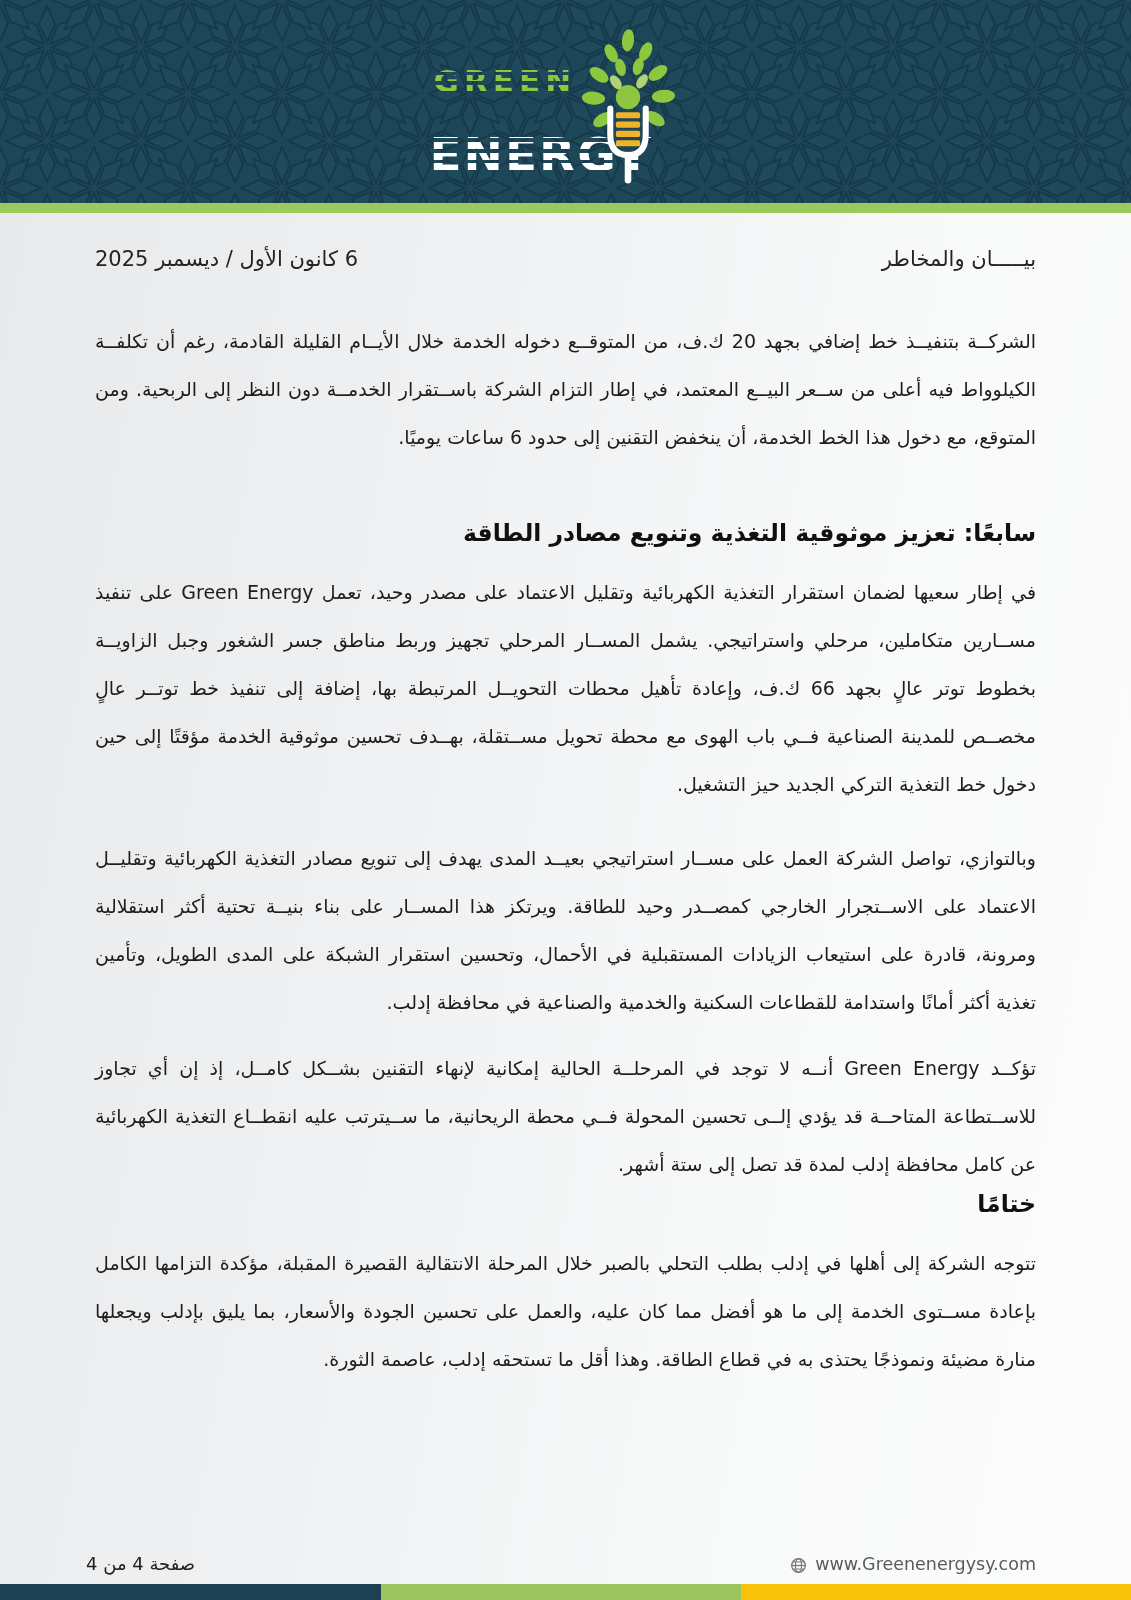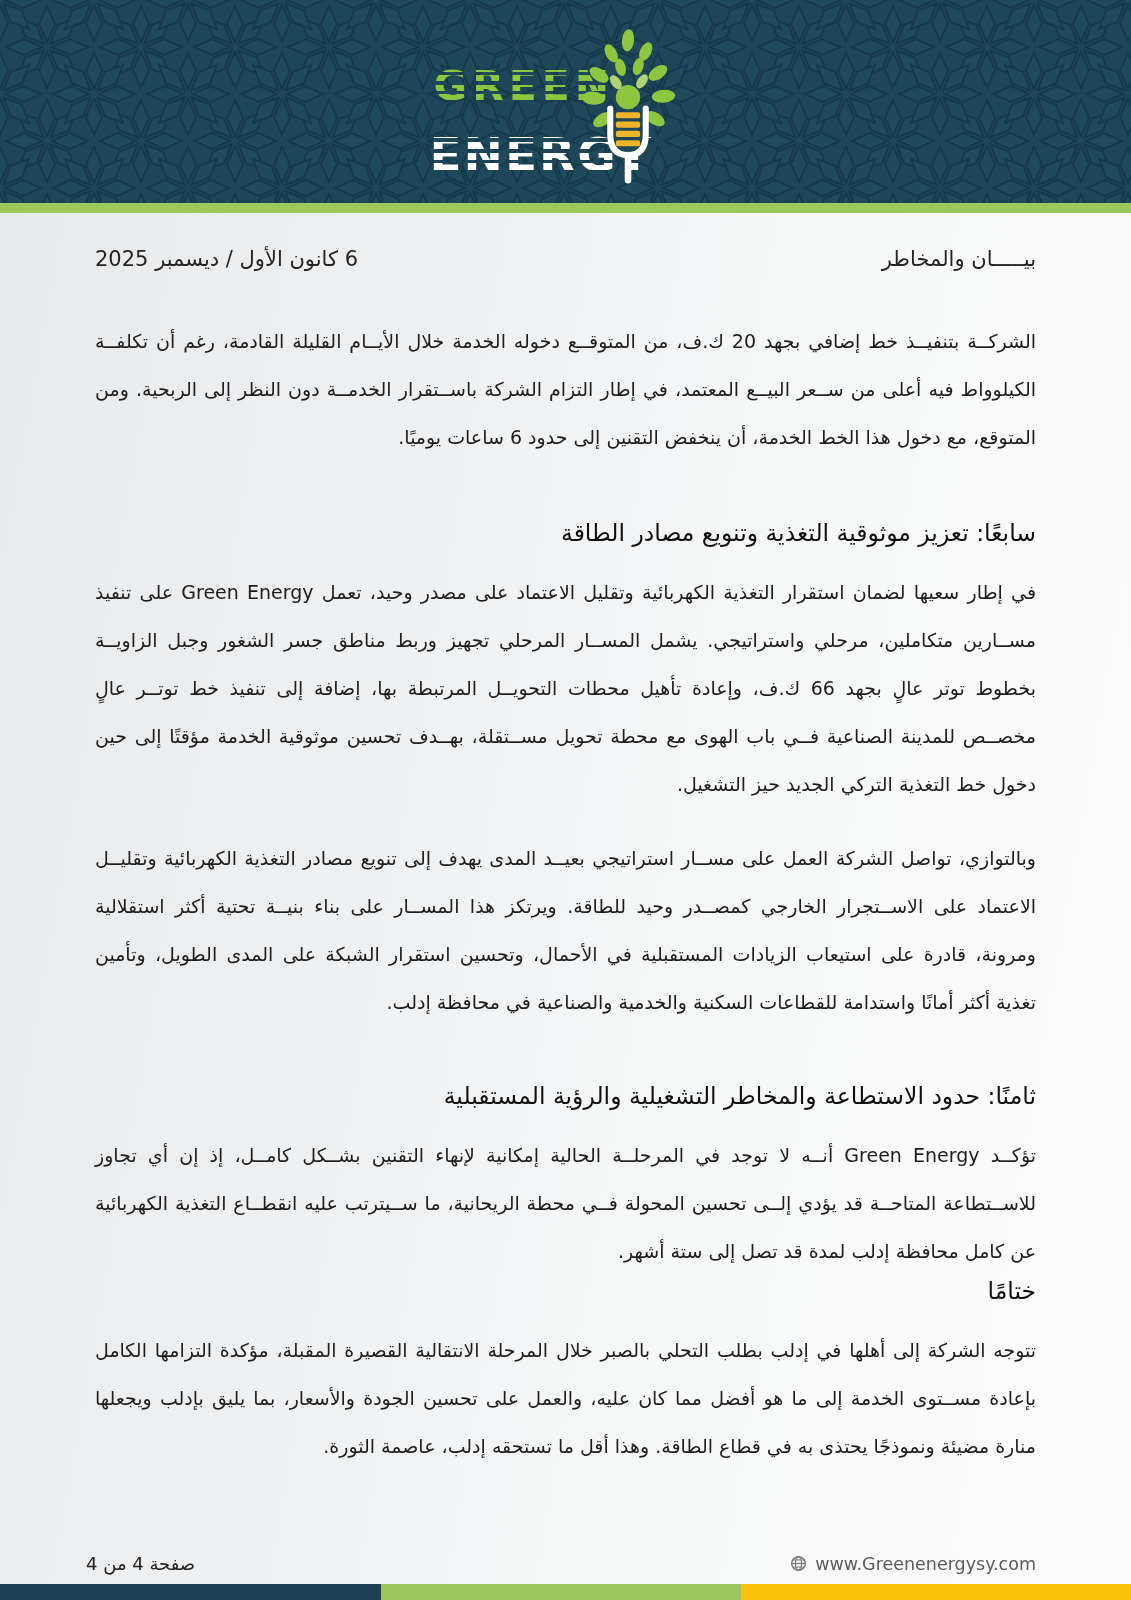--- a/index.html
+++ b/index.html
@@ -20,21 +20,21 @@
   .accent-bar { width:100%; height:10px; background:#9cc95c; }
 
   
   .logo { position:absolute; left:50%; top:36px; transform:translateX(-50%); width:272px; height:142px; }
   .lg-green, .lg-energy {
     position:absolute; font-weight:bold; line-height:1; white-space:nowrap;
     color:transparent;
     -webkit-background-clip:text; background-clip:text;
   }
   .lg-green {
-    left:4px; top:30px; font-size:41px; letter-spacing:5px;
+    left:4px; top:30px; font-size:31px; letter-spacing:5px;
     background-image:repeating-linear-gradient(to bottom,#8dc63f 0 6px,rgba(0,0,0,0) 6px 9.4px);
     -webkit-background-clip:text; background-clip:text;
   }
   .lg-energy {
     left:0; bottom:0; font-size:47px; letter-spacing:2px;
     background-image:repeating-linear-gradient(to bottom,#ffffff 0 7px,rgba(0,0,0,0) 7px 10.8px);
     -webkit-background-clip:text; background-clip:text;
   }
   @supports not (-webkit-background-clip: text) {
     .lg-green { color:#8dc63f; background-image:none; }
@@ -45,35 +45,35 @@
   
   .content { position:relative; margin:0 95px; direction:rtl; color:#1d1d1d; }
   .meta-row {
     display:flex; justify-content:space-between; align-items:baseline;
     margin-top:34px; font-size:21px; color:#242424;
   }
   .para {
     margin:0; font-size:19px; line-height:48px;
     text-align:justify; color:#1d1d1d;
   }
-  .sec-h { margin:0; font-size:23.5px; font-weight:normal; color:#101010; line-height:1.4; }
+  .sec-h { margin:0; font-size:23.5px; font-weight:bold; color:#101010; line-height:1.4; }
   .mt-p1 { margin-top:46px; }
   .mt-h1 { margin-top:56px; }
   .mt-pa { margin-top:18px; }
   .mt-p3 { margin-top:26px; }
   .mt-h2 { margin-top:54px; }
   .mt-h3 { }
 
   
   .ftr {
     position:absolute; left:86px; right:95px; bottom:26px;
     display:flex; justify-content:space-between; align-items:center;
   }
   .page-num { direction:rtl; font-size:18px; color:#222; }
-  .site { display:flex; align-items:center; gap:8px; font-size:17.5px; color:#5a5b5e; }
+  .site { display:flex; align-items:flex-end; gap:8px; font-size:17.5px; color:#5a5b5e; }
   .bottom-bar { position:absolute; left:0; right:0; bottom:0; height:16px; display:flex; }
   .bb-navy   { width:33.7%; background:#1d4054; }
   .bb-green  { width:31.8%; background:#9cc45f; }
   .bb-yellow { width:34.5%; background:#f9c30b; }
 </style>
 </head>
 <body>
 
 <div class="page">
 
@@ -165,21 +165,20 @@
       <div class="stmt">بيـــــان والمخاطر</div>
       <div class="date">6 كانون الأول / ديسمبر 2025</div>
     </div>
 
     <p class="para mt-p1">الشركــة بتنفيــذ خط إضافي بجهد 20 ك.ف، من المتوقــع دخوله الخدمة خلال الأيــام القليلة القادمة، رغم أن تكلفــة الكيلوواط فيه أعلى من ســعر البيــع المعتمد، في إطار التزام الشركة باســتقرار الخدمــة دون النظر إلى الربحية. ومن المتوقع، مع دخول هذا الخط الخدمة، أن ينخفض التقنين إلى حدود 6 ساعات يوميًا.</p>
 
     <h2 class="sec-h mt-h1">سابعًا: تعزيز موثوقية التغذية وتنويع مصادر الطاقة</h2>
     <p class="para mt-pa">في إطار سعيها لضمان استقرار التغذية الكهربائية وتقليل الاعتماد على مصدر وحيد، تعمل Green Energy على تنفيذ مســارين متكاملين، مرحلي واستراتيجي. يشمل المســار المرحلي تجهيز وربط مناطق جسر الشغور وجبل الزاويــة بخطوط توتر عالٍ بجهد 66 ك.ف، وإعادة تأهيل محطات التحويــل المرتبطة بها، إضافة إلى تنفيذ خط توتــر عالٍ مخصــص للمدينة الصناعية فــي باب الهوى مع محطة تحويل مســتقلة، بهــدف تحسين موثوقية الخدمة مؤقتًا إلى حين دخول خط التغذية التركي الجديد حيز التشغيل.</p>
     <p class="para mt-p3">وبالتوازي، تواصل الشركة العمل على مســار استراتيجي بعيــد المدى يهدف إلى تنويع مصادر التغذية الكهربائية وتقليــل الاعتماد على الاســتجرار الخارجي كمصــدر وحيد للطاقة. ويرتكز هذا المســار على بناء بنيــة تحتية أكثر استقلالية ومرونة، قادرة على استيعاب الزيادات المستقبلية في الأحمال، وتحسين استقرار الشبكة على المدى الطويل، وتأمين تغذية أكثر أمانًا واستدامة للقطاعات السكنية والخدمية والصناعية في محافظة إدلب.</p>
 
-    <h2 class="sec-h mt-h2">ثامنًا: حدود الاستطاعة والمخاطر التشغيلية والرؤية المستقبلية</h2>
     <p class="para mt-pa">تؤكــد Green Energy أنــه لا توجد في المرحلــة الحالية إمكانية لإنهاء التقنين بشــكل كامــل، إذ إن أي تجاوز للاســتطاعة المتاحــة قد يؤدي إلــى تحسين المحولة فــي محطة الريحانية، ما ســيترتب عليه انقطــاع التغذية الكهربائية عن كامل محافظة إدلب لمدة قد تصل إلى ستة أشهر.</p>
 
     <h2 class="sec-h mt-h3">ختامًا</h2>
     <p class="para mt-pa">تتوجه الشركة إلى أهلها في إدلب بطلب التحلي بالصبر خلال المرحلة الانتقالية القصيرة المقبلة، مؤكدة التزامها الكامل بإعادة مســتوى الخدمة إلى ما هو أفضل مما كان عليه، والعمل على تحسين الجودة والأسعار، بما يليق بإدلب ويجعلها منارة مضيئة ونموذجًا يحتذى به في قطاع الطاقة. وهذا أقل ما تستحقه إدلب، عاصمة الثورة.</p>
   </main>
 
   <footer class="ftr">
     <div class="page-num">صفحة 4 من 4</div>
     <div class="site">
       <svg width="17" height="17" viewBox="0 0 20 20" aria-hidden="true">

